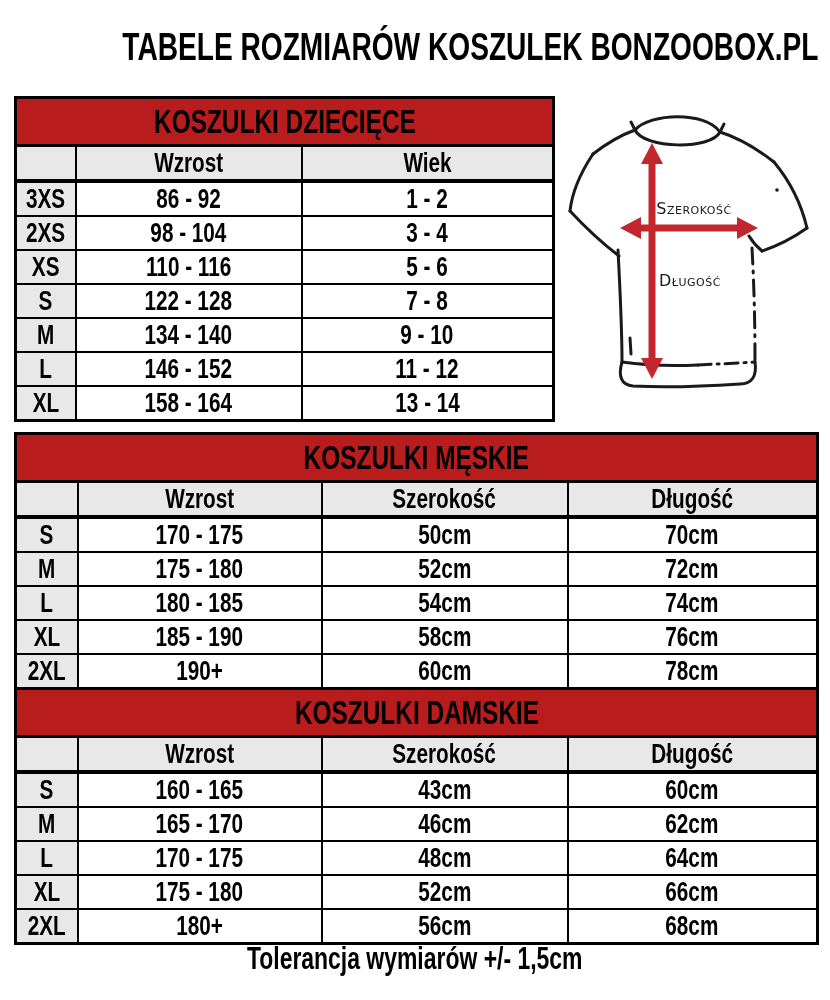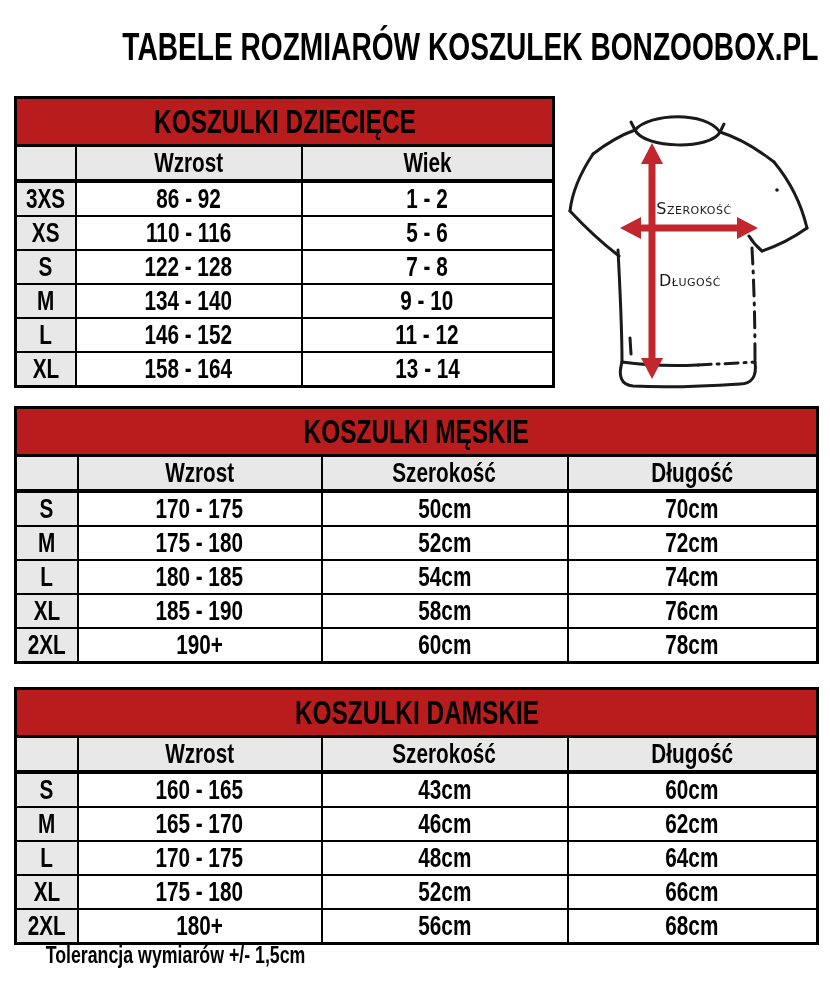--- a/index.html
+++ b/index.html
@@ -4,29 +4,29 @@
 <style>
   html,body{margin:0;padding:0;background:#ffffff;}
   .page{
     position:relative;width:830px;height:1000px;background:#ffffff;overflow:hidden;
     font-family:"Liberation Sans",sans-serif;color:#000;
   }
   
   .cnd{display:inline-block;transform:scaleX(0.74);transform-origin:50% 50%;white-space:nowrap;}
   h1{position:absolute;top:26px;left:0;width:100%;margin:0;
      font-size:38px;font-weight:700;letter-spacing:0;}
-  .footer{position:absolute;top:941px;left:0;width:100%;text-align:left;
-     font-size:24px;font-weight:700;}
+  .footer{position:absolute;top:941px;left:0;width:100%;text-align:center;
+     font-size:31px;font-weight:700;}
   
   table.tbl{border-collapse:collapse;table-layout:fixed;position:absolute;
      border:3px solid #000;background:#fff;}
   table.tbl td,table.tbl th{border:2px solid #000;text-align:center;vertical-align:middle;
      padding:0;overflow:hidden;}
   .t-children{left:14px;top:96px;width:538px;}
-  .t-men{left:14px;top:406px;width:802px;}
+  .t-men{left:14px;top:432px;width:802px;}
   .t-women{left:14px;top:687px;width:802px;border-radius:30px;}
   tr.trow td{height:45px;background:#b91c1c;border-bottom:3px solid #000;
      font-size:33px;font-weight:700;}
   tr.hrow th{height:30px;background:#e8e8e8;border-bottom:4px solid #000;
      font-size:28px;font-weight:700;}
   tr.drow td{height:31px;font-size:28px;font-weight:700;background:#fff;}
   tr.drow td.szc{background:#e8e8e8;}
   tr.hrow th.szc{background:#e8e8e8;}
   
   .tshirt{position:absolute;left:560px;top:100px;width:258px;height:300px;}
@@ -56,20 +56,25 @@
       <th class="szc"></th>
       <th><span class="cnd">Wzrost</span></th>
       <th><span class="cnd">Wiek</span></th>
     </tr>
     <tr class="drow">
       <td class="szc"><span class="cnd">3XS</span></td>
       <td><span class="cnd">86 - 92</span></td>
       <td><span class="cnd">1 - 2</span></td>
     </tr>
     <tr class="drow">
+      <td class="szc"><span class="cnd">2XS</span></td>
+      <td><span class="cnd">98 - 104</span></td>
+      <td><span class="cnd">3 - 4</span></td>
+    </tr>
+    <tr class="drow">
       <td class="szc"><span class="cnd">XS</span></td>
       <td><span class="cnd">110 - 116</span></td>
       <td><span class="cnd">5 - 6</span></td>
     </tr>
     <tr class="drow">
       <td class="szc"><span class="cnd">S</span></td>
       <td><span class="cnd">122 - 128</span></td>
       <td><span class="cnd">7 - 8</span></td>
     </tr>
     <tr class="drow">

